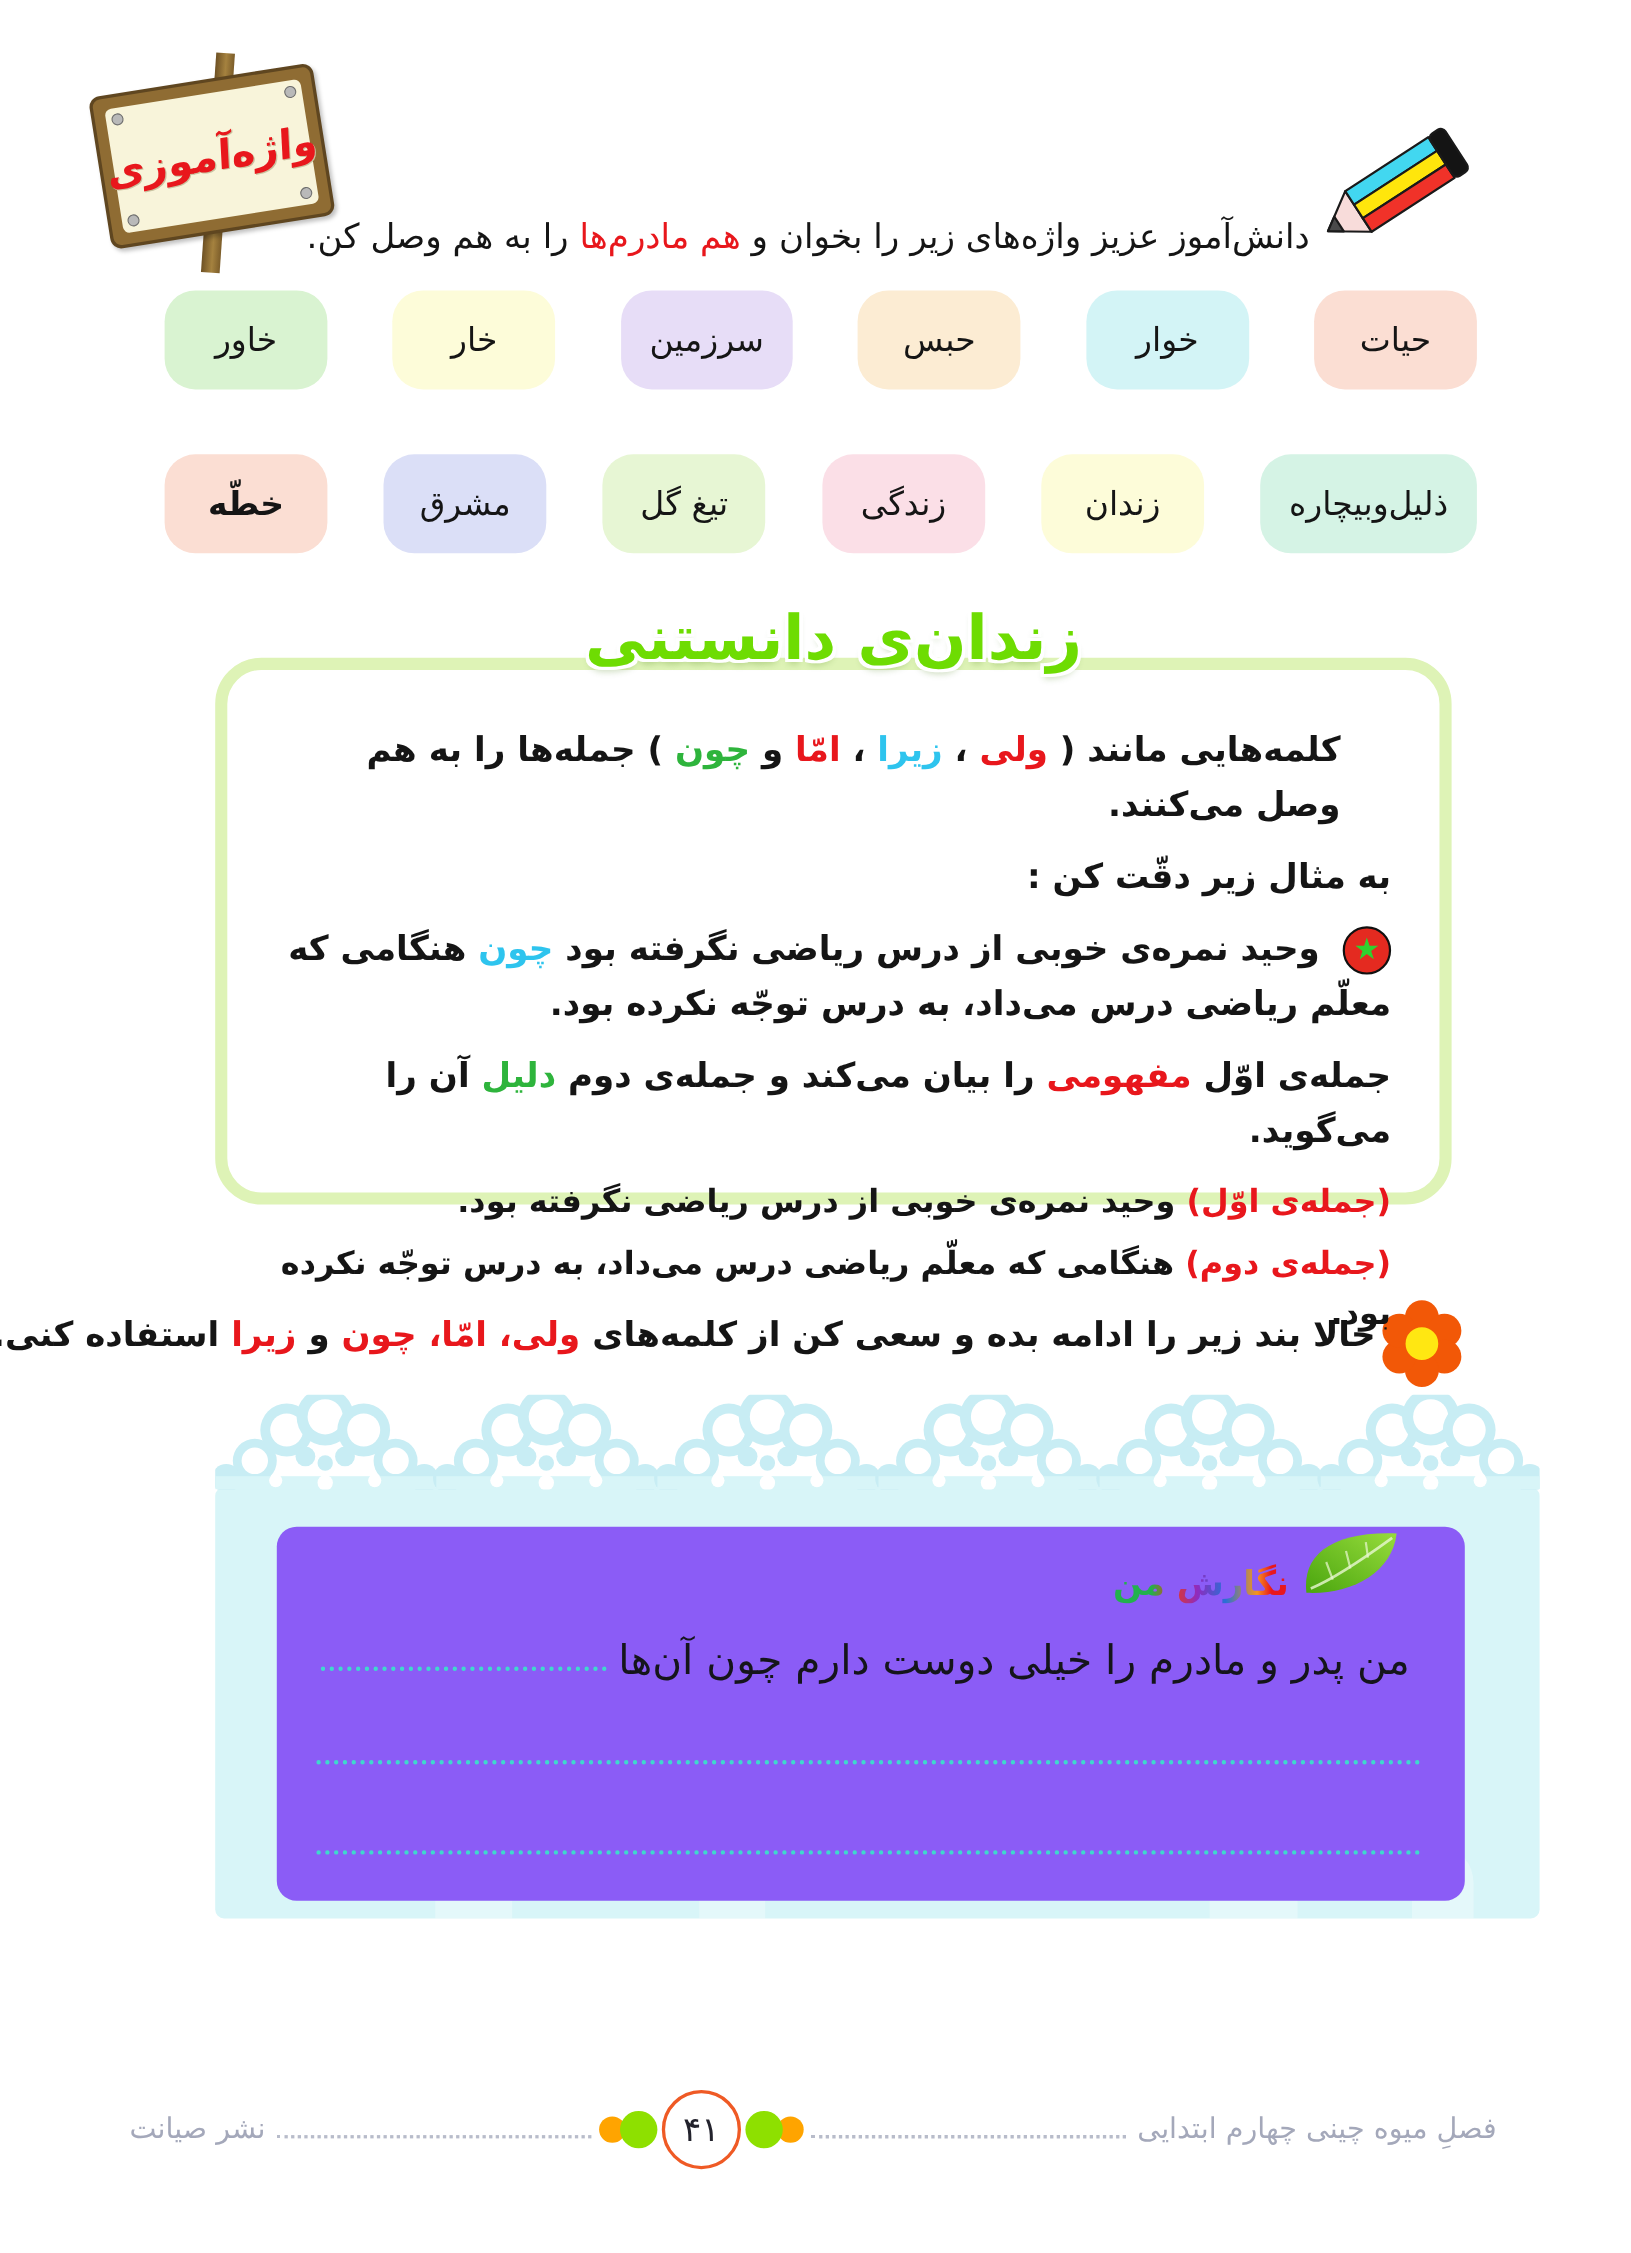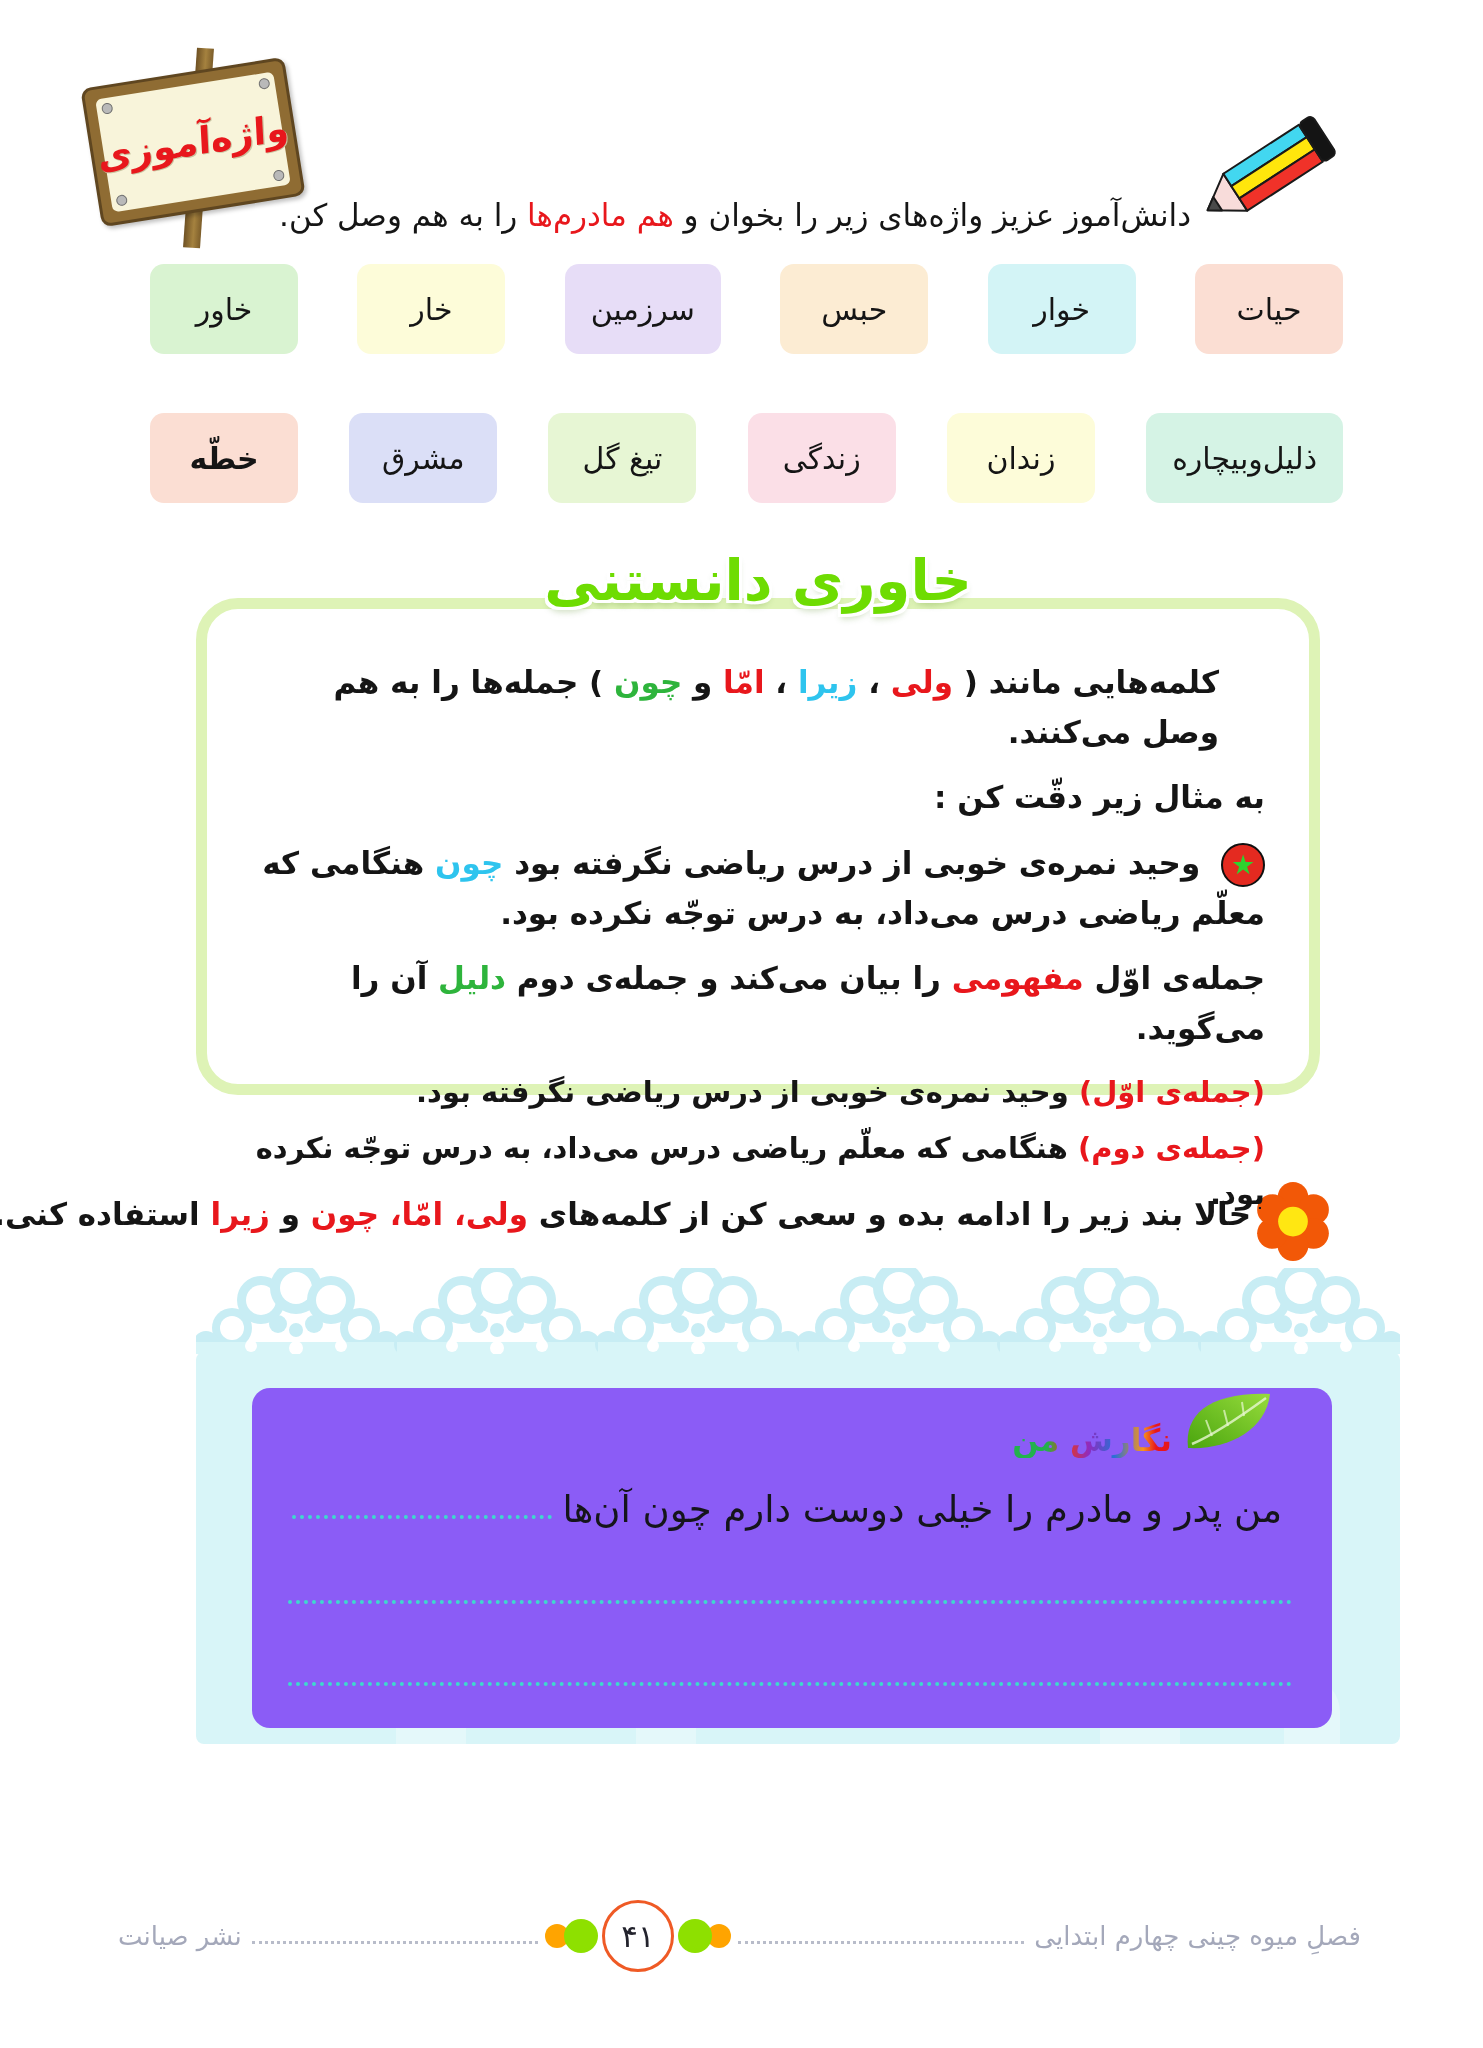--- a/index.html
+++ b/index.html
@@ -31,21 +31,21 @@
 
   
   .intro{position:absolute;right:292px;top:192px;margin:0;font-size:31px;line-height:1.5;
     direction:rtl;text-align:right;white-space:nowrap;}
 
   
   .pill-row{position:absolute;left:150px;right:140px;display:flex;direction:rtl;
     justify-content:space-between;align-items:stretch;}
   .row1{top:264px;}
   .row2{top:413px;}
-  .pill{min-width:148px;height:90px;border-radius:14px;display:flex;align-items:center;justify-content:center;
+  .pill{min-width:148px;height:90px;border-radius:28px;display:flex;align-items:center;justify-content:center;
     font-size:30px;color:#151515;padding:0 26px;box-sizing:border-box;}
 
   
   .note-title{position:absolute;left:196px;width:1124px;top:548px;margin:0;text-align:center;z-index:3;
     font-size:56px;font-weight:bold;color:var(--title-green,#6edc02);letter-spacing:1px;
     text-shadow:3px 0 0 #fff,-3px 0 0 #fff,0 3px 0 #fff,0 -3px 0 #fff,
       3px 3px 0 #fff,-3px -3px 0 #fff,3px -3px 0 #fff,-3px 3px 0 #fff,0 5px 6px rgba(60,120,0,.25);}
   .note-box{position:absolute;left:196px;top:598px;width:1124px;height:497px;box-sizing:border-box;
     background:#fff;border:11px solid var(--box-border-green,#def3b6);border-radius:42px;
     padding:48px 44px 14px;direction:rtl;z-index:2;}
@@ -138,21 +138,21 @@
   </div>
   <div class="pill-row row2">
     <div class="pill" style="background: rgb(213, 243, 229);">ذلیل‌وبیچاره</div>
     <div class="pill" style="background: rgb(253, 252, 217);">زندان</div>
     <div class="pill" style="background: rgb(251, 223, 231);">زندگی</div>
     <div class="pill" style="background: rgb(231, 246, 212);">تیغ گل</div>
     <div class="pill" style="background: rgb(219, 223, 247);">مشرق</div>
     <div class="pill" style="background: rgb(251, 222, 211); font-weight: bold;">خطّه</div>
   </div>
 
-  <h2 class="note-title">خاور‌ی دانستنی</h2>
+  <h2 class="note-title">زندان‌ی دانستنی</h2>
   <div class="note-box">
     <p class="nl l1"><span class="seg-k">کلمه‌هایی مانند ( </span><span class="seg-r">ولی</span><span class="seg-k"> ، </span><span class="seg-c">زیرا</span><span class="seg-k"> ، </span><span class="seg-r">امّا</span><span class="seg-k"> و </span><span class="seg-g">چون</span><span class="seg-k"> ) جمله‌ها را به هم وصل می‌کنند.</span></p>
     <p class="nl l2">به مثال زیر دقّت کن :</p>
     <p class="nl l3">
       <span class="star">
           <span>★</span>
         </span>
       <span><span class="seg-k">وحید نمره‌ی خوبی از درس ریاضی نگرفته بود </span><span class="seg-c">چون</span><span class="seg-k"> هنگامی که معلّم ریاضی درس می‌داد، به درس توجّه نکرده بود.</span></span>
     </p>
     <p class="nl l4"><span class="seg-k">جمله‌ی اوّل </span><span class="seg-r">مفهومی</span><span class="seg-k"> را بیان می‌کند و جمله‌ی دوم </span><span class="seg-g">دلیل</span><span class="seg-k"> آن را می‌گوید.</span></p>

